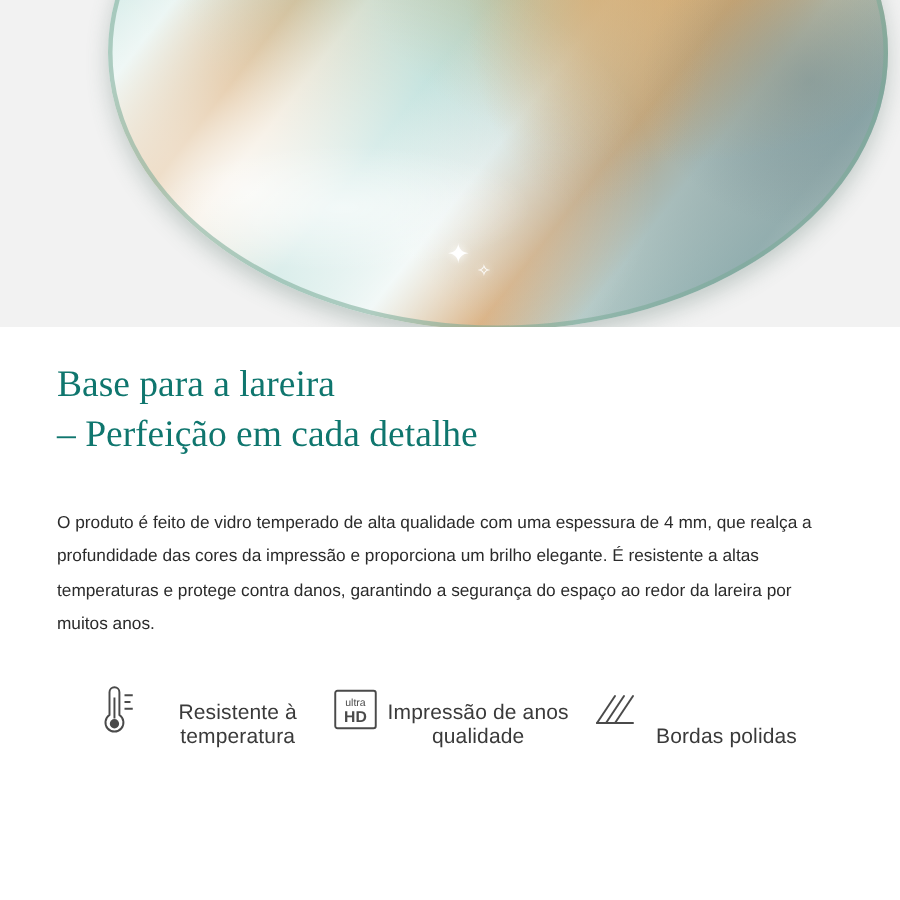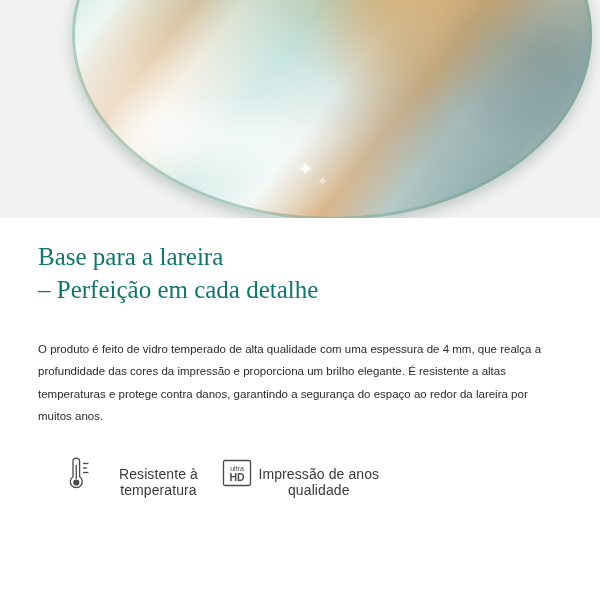--- a/index.html
+++ b/index.html
@@ -185,17 +185,28 @@
             <rect x="4.5" y="3.5" width="27" height="25" rx="1.5" fill="none" stroke="#4a4a4a" stroke-width="1.3"></rect>
             <text x="18" y="13.5" text-anchor="middle" font-family="Liberation Sans, sans-serif" font-size="7" fill="#4a4a4a">ultra</text>
             <text x="18" y="24" text-anchor="middle" font-family="Liberation Sans, sans-serif" font-size="10.5" font-weight="bold" fill="#4a4a4a">HD</text>
           </svg>
         </div>
         <div class="feature-label">Impressão de anos qualidade</div>
       </div>
 
 
 
+      <div class="feature">
+        <div class="feature-icon">
+          <svg width="38" height="32" viewBox="0 0 38 32" fill="none" stroke="#4a4a4a" stroke-width="1.3" stroke-linecap="round">
+            <path d="M8 24 L20 6"></path>
+            <path d="M14 24 L26 6"></path>
+            <path d="M20 24 L32 6"></path>
+            <path d="M8 24 H32"></path>
+          </svg>
+        </div>
+        <div class="feature-label">Bordas polidas</div>
+      </div>
 
 
     </div>
   </div>
 </div>
 
 </body></html>

